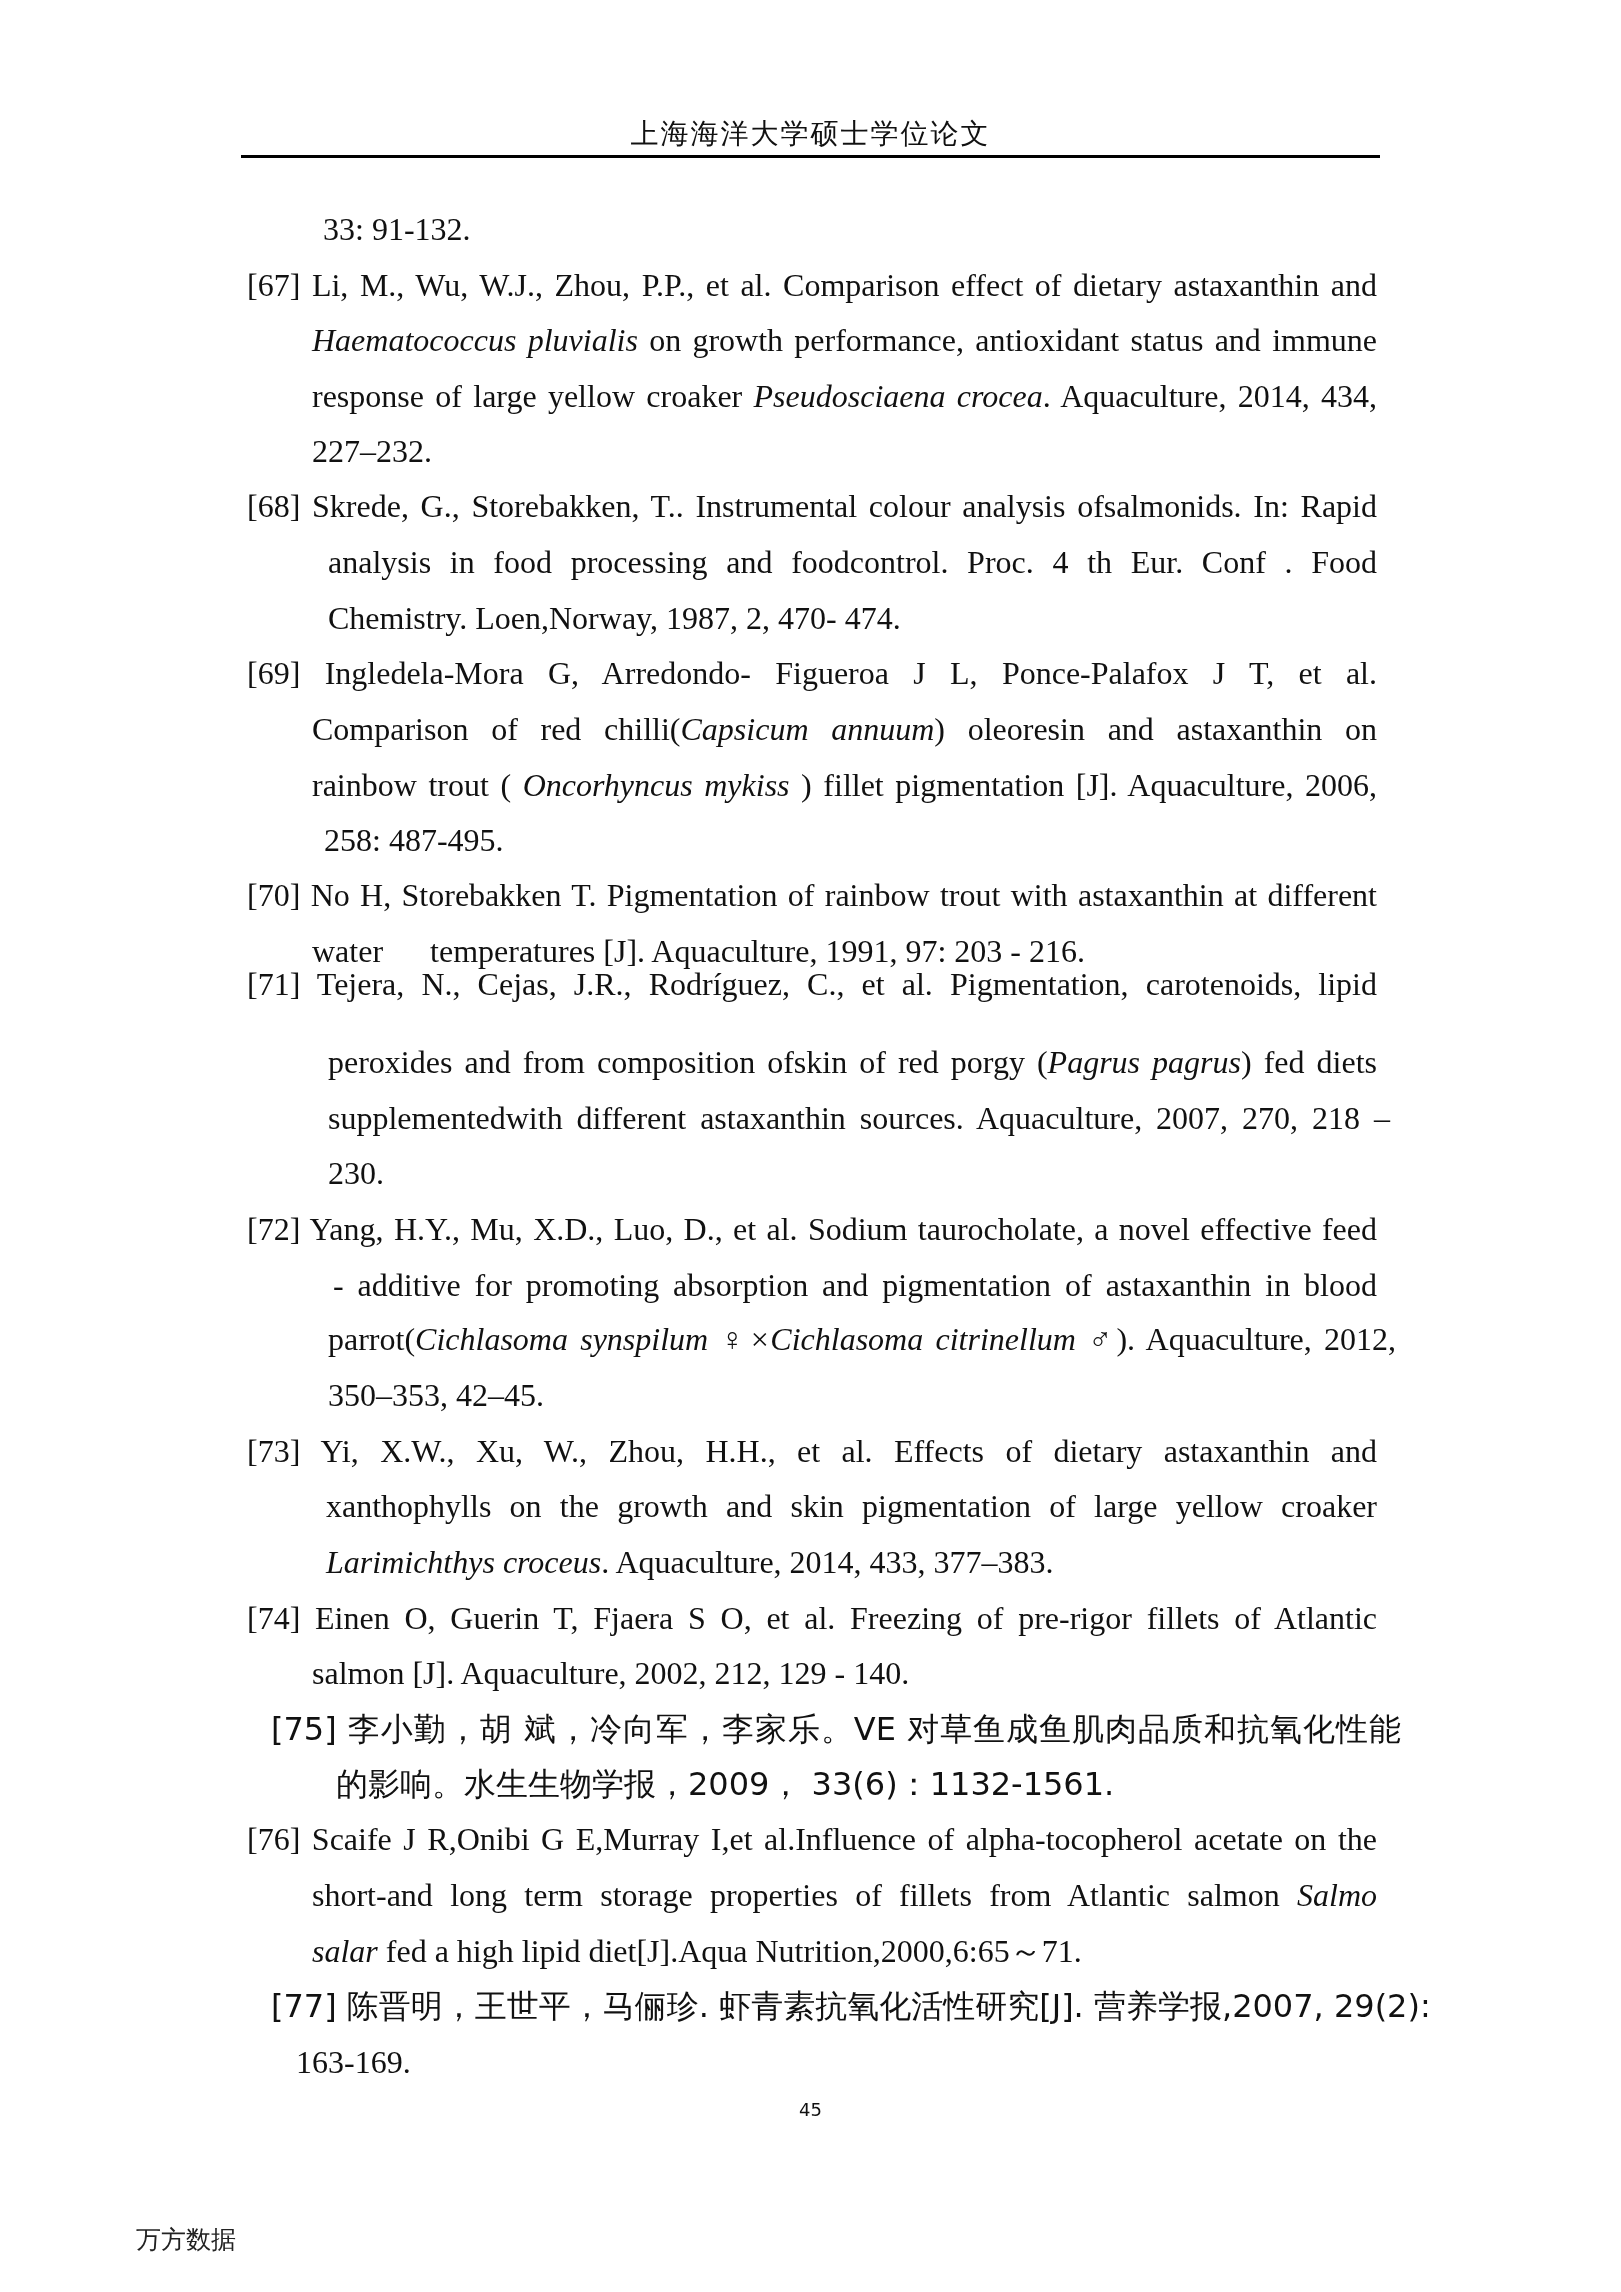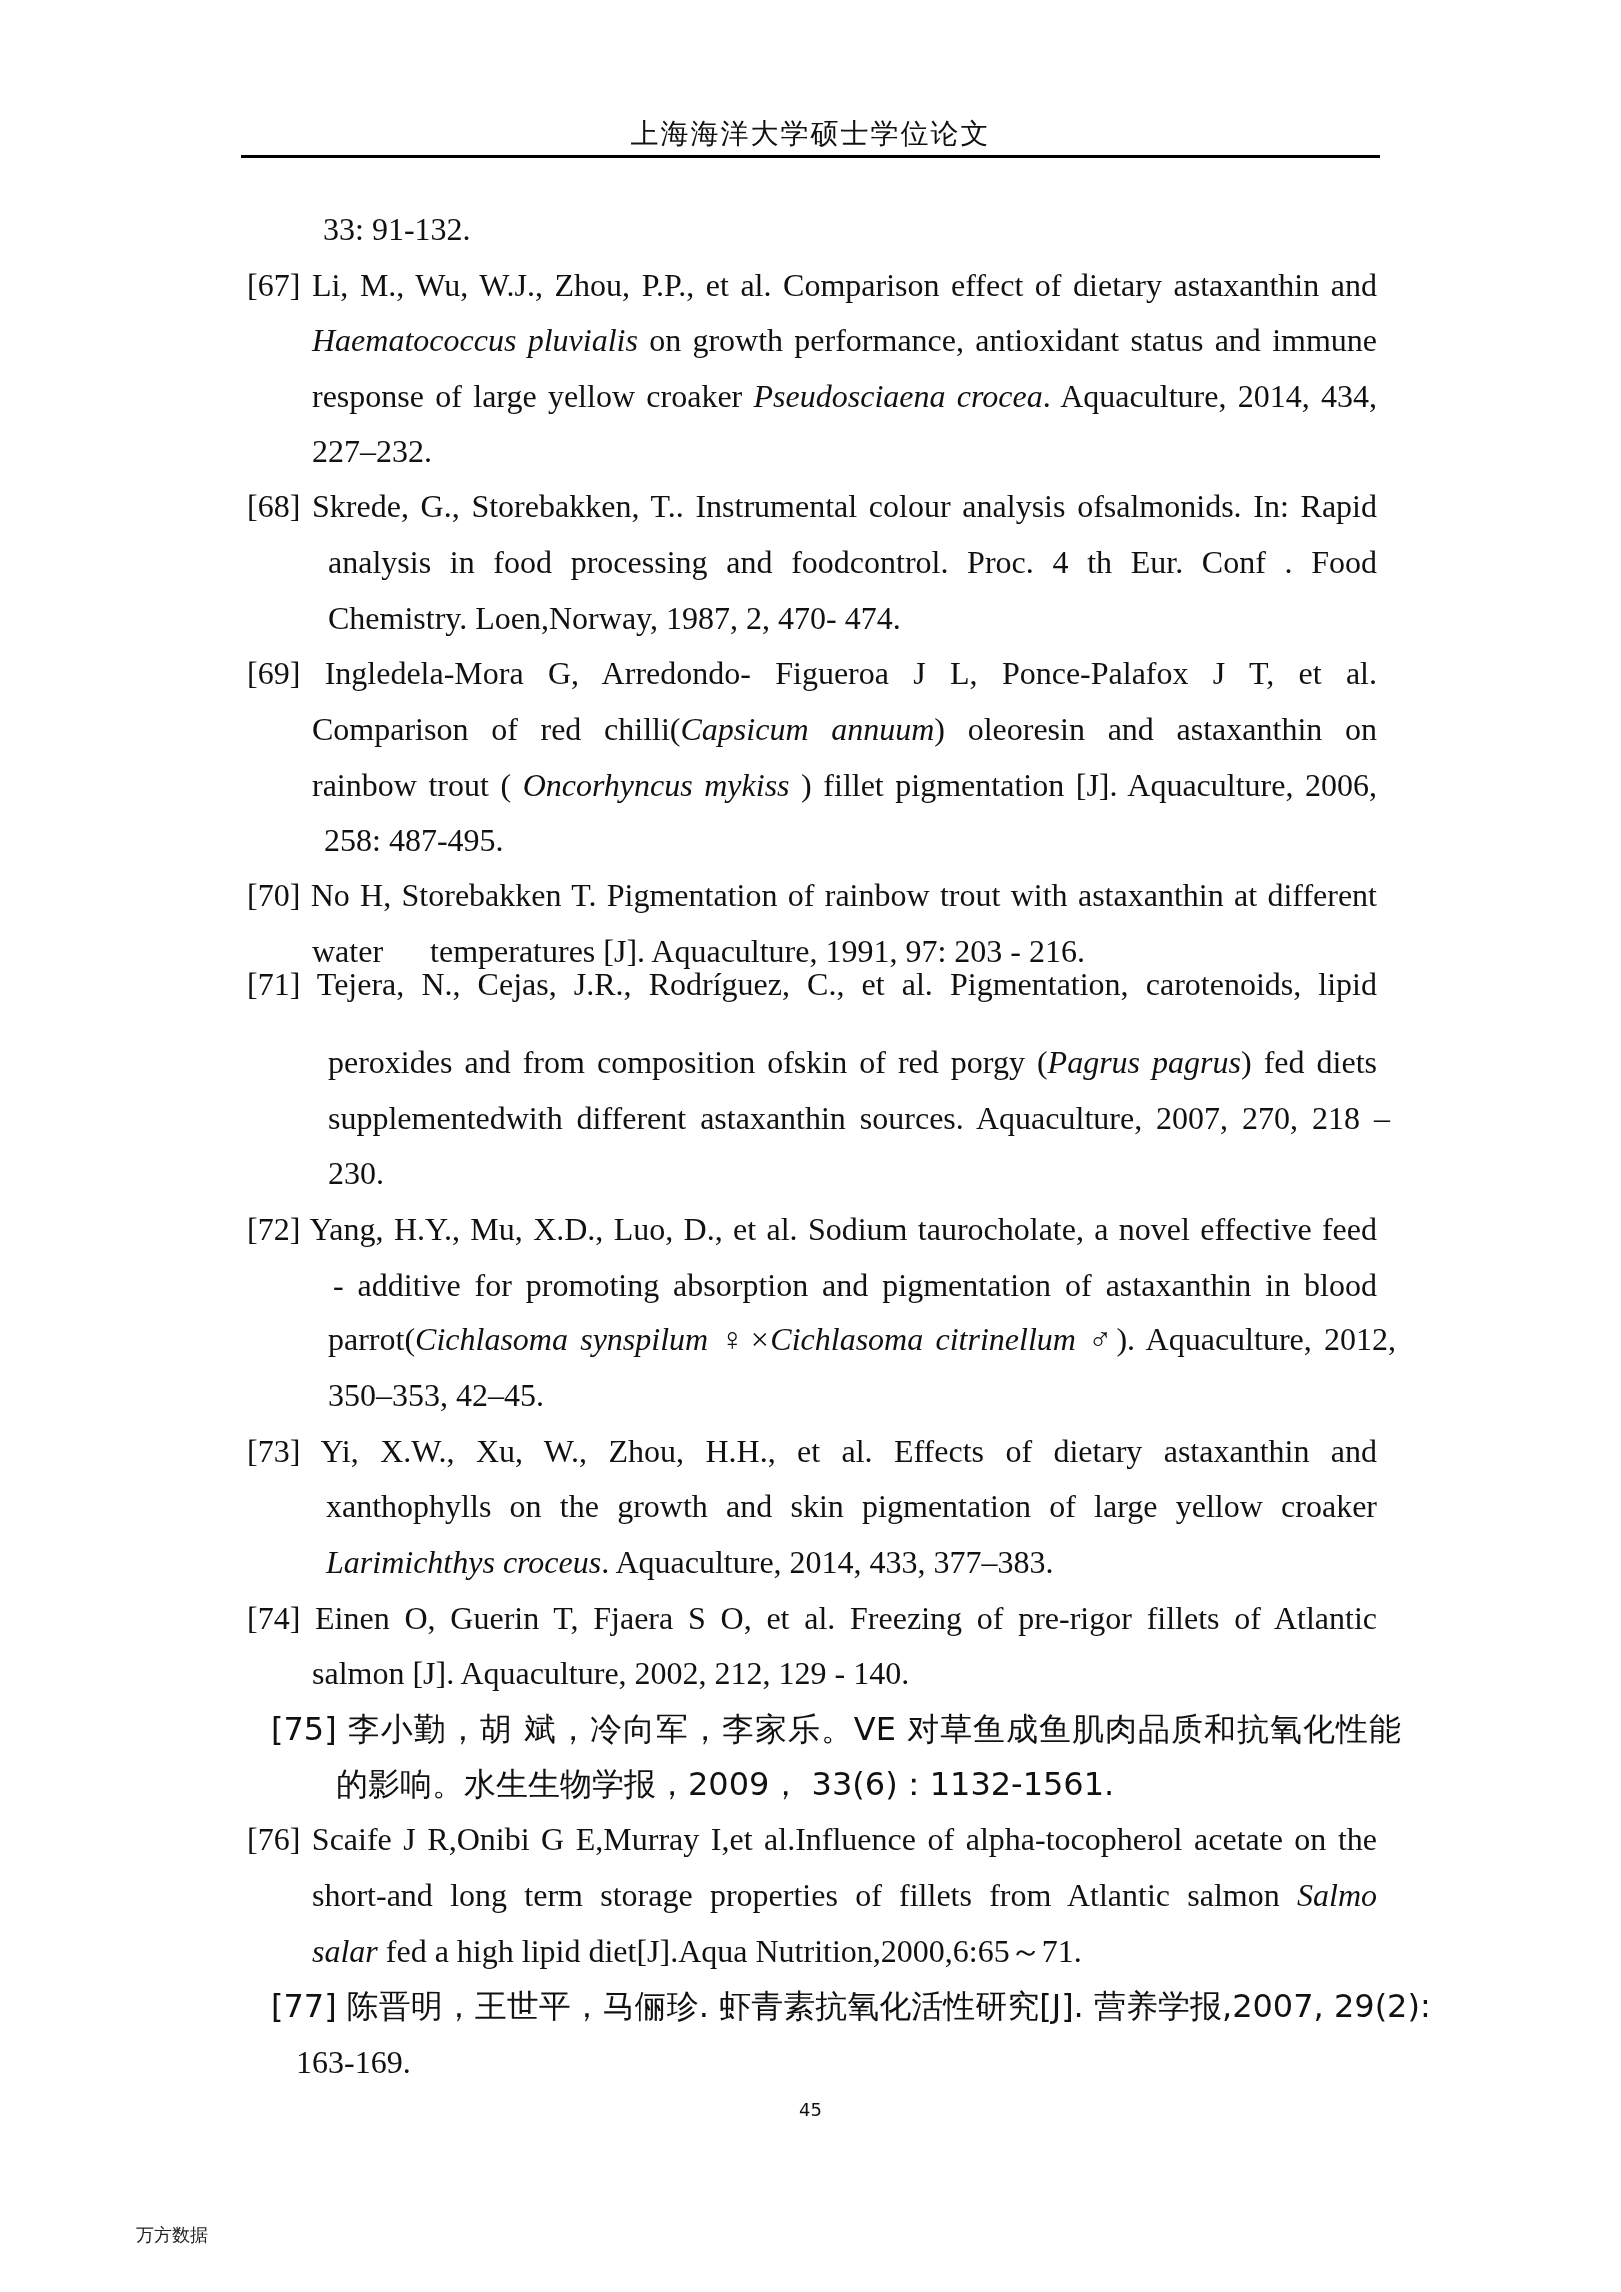--- a/index.html
+++ b/index.html
@@ -4,21 +4,21 @@
 <style>
   html, body { margin:0; padding:0; }
   body { width:1621px; height:2293px; background:#ffffff; position:relative; overflow:hidden; color:#111; }
   .page { position:absolute; left:0; top:0; width:1621px; height:2293px; background:#fff; }
   .header-title { position:absolute; left:0; width:1621px; top:116px; text-align:center; font-family:"DejaVu Sans", "Liberation Sans", sans-serif; font-size:28px; letter-spacing:2px; color:#111; line-height:35px; }
   .header-rule { position:absolute; left:241px; top:155px; width:1139px; height:2.9px; background:#000; }
   .line { position:absolute; height:56px; line-height:56px; font-family:"Liberation Serif", "DejaVu Serif", serif; font-size:32px; white-space:nowrap; color:#111; }
   .line.j { text-align:justify; text-align-last:justify; }
   .line i { font-style:italic; }
   .page-number { position:absolute; left:0; width:1621px; top:2099px; text-align:center; font-family:"DejaVu Sans", "Liberation Sans", sans-serif; font-size:18px; color:#111; }
-  .footer-brand { position:absolute; left:136px; top:2223px; font-family:"DejaVu Sans", "Liberation Sans", sans-serif; font-size:18px; color:#222; }
+  .footer-brand { position:absolute; left:136px; top:2223px; font-family:"DejaVu Sans", "Liberation Sans", sans-serif; font-size:25px; color:#222; }
   .cjk { font-family:"DejaVu Sans", "Liberation Serif", sans-serif;margin-left:24px; }
 </style>
 </head>
 <body>
 
 <div class="page">
 
   <div class="header-title">上海海洋大学硕士学位论文</div>
   <div class="header-rule"></div>
 

